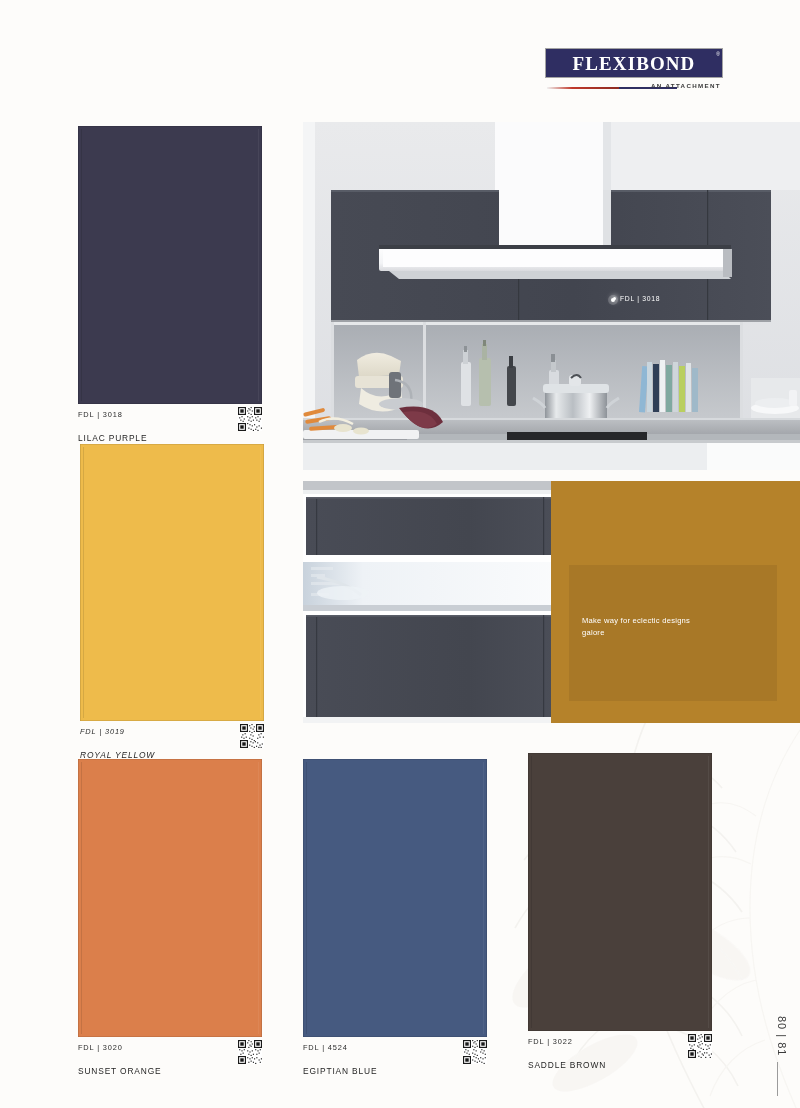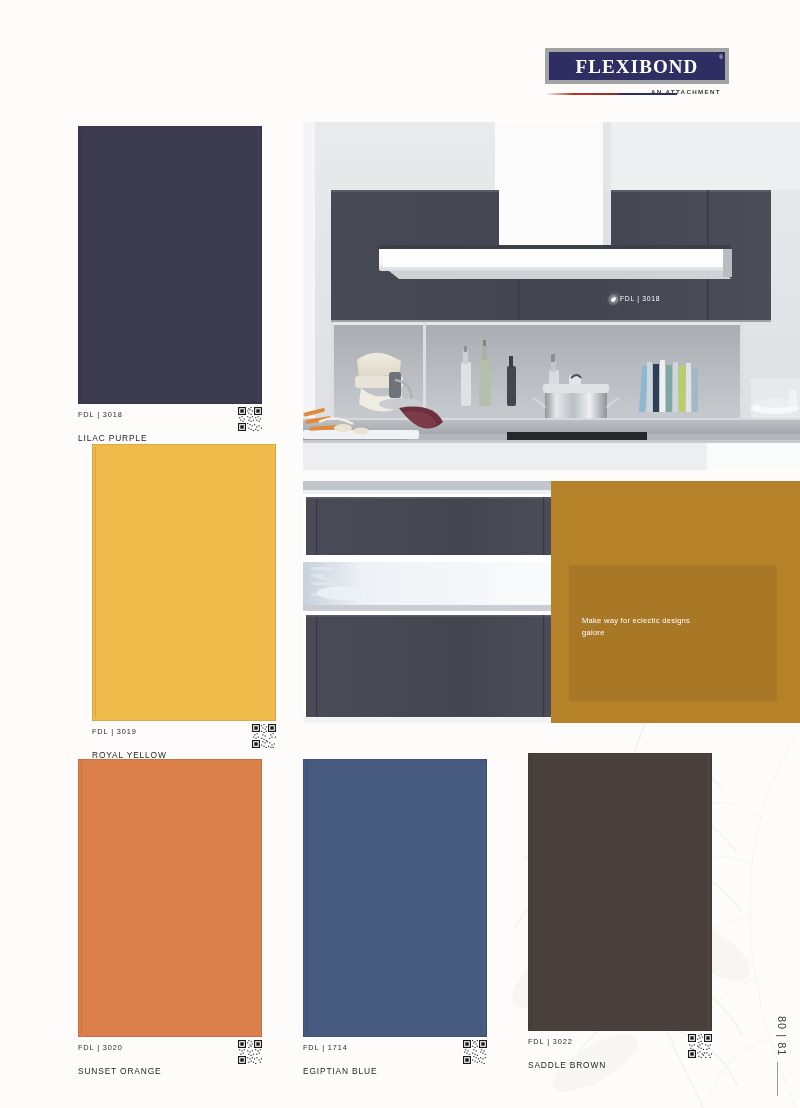--- a/index.html
+++ b/index.html
@@ -19,21 +19,21 @@
   .watermark{
     position:absolute;right:-40px;bottom:-30px;width:420px;height:470px;
     opacity:.55;pointer-events:none;
   }
   
   .logo-wrap{
     position:absolute;left:545px;top:48px;width:180px;height:46px;
   }
   .logo-box{
     width:176px;height:28px;background:#2f2e62;
-    border:4px solid #a3a3a3;
+    border:1px solid #a3a3a3;
     display:flex;align-items:center;justify-content:center;
     position:relative;
   }
   .logo-text{
     color:#ffffff;font-family:"Liberation Serif", serif;
     font-size:19px;font-weight:700;letter-spacing:1.1px;
     line-height:1;white-space:nowrap;
   }
   .logo-reg{
     position:absolute;right:2px;top:2px;color:#fff;font-size:5px;
@@ -435,21 +435,21 @@
           <rect x="9" y="18" width="1" height="1"></rect>
             <rect x="11" y="19" width="1" height="1"></rect>
             <rect x="13" y="20" width="1" height="1"></rect>
             <rect x="15" y="19" width="1" height="1"></rect>
             <rect x="17" y="20" width="1" height="1"></rect>
         </g>
       </svg>
     </div>
   </div>
 
-  <div class="swatch-card" style="left:92px;top:444px;width:184px;">
+  <div class="swatch-card" style="left:80px;top:444px;width:184px;font-style:italic;">
     <div class="swatch-chip" style="height:277px;background:#eebb4b;"></div>
     <div class="swatch-meta">
       <div class="swatch-code">FDL | 3019</div>
       <div class="swatch-name">ROYAL YELLOW</div>
       <svg class="qr" viewBox="0 0 21 21">
         <rect width="21" height="21" fill="#ffffff"></rect>
         <g fill="#1a1a1a">
           <rect x="0" y="0" width="7" height="1"></rect>
             <rect x="0" y="0" width="1" height="7"></rect>
             <rect x="6" y="0" width="1" height="7"></rect>
@@ -564,21 +564,21 @@
             <rect x="15" y="20" width="1" height="1"></rect>
             <rect x="19" y="19" width="1" height="1"></rect>
         </g>
       </svg>
     </div>
   </div>
 
   <div class="swatch-card" style="left:303px;top:759px;width:184px;">
     <div class="swatch-chip" style="height:278px;background:#465a80;"></div>
     <div class="swatch-meta">
-      <div class="swatch-code">FDL | 1714</div>
+      <div class="swatch-code">FDL | 4524</div>
       <div class="swatch-name">EGIPTIAN BLUE</div>
       <svg class="qr" viewBox="0 0 21 21">
         <rect width="21" height="21" fill="#ffffff"></rect>
         <g fill="#1a1a1a">
           <rect x="0" y="0" width="7" height="1"></rect>
             <rect x="0" y="0" width="1" height="7"></rect>
             <rect x="6" y="0" width="1" height="7"></rect>
             <rect x="0" y="6" width="7" height="1"></rect>
             <rect x="2" y="2" width="3" height="3"></rect>
           <rect x="14" y="0" width="7" height="1"></rect>

